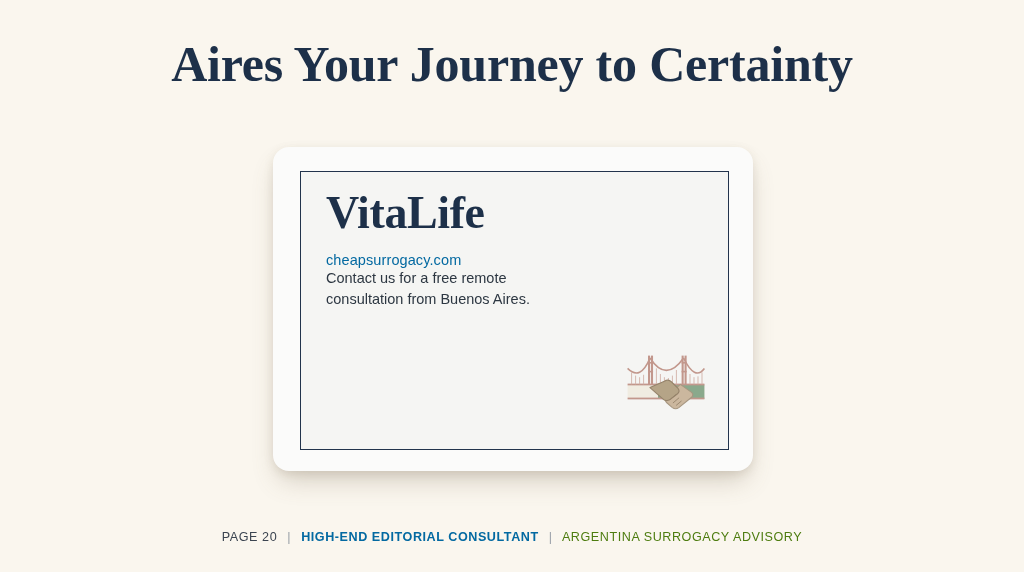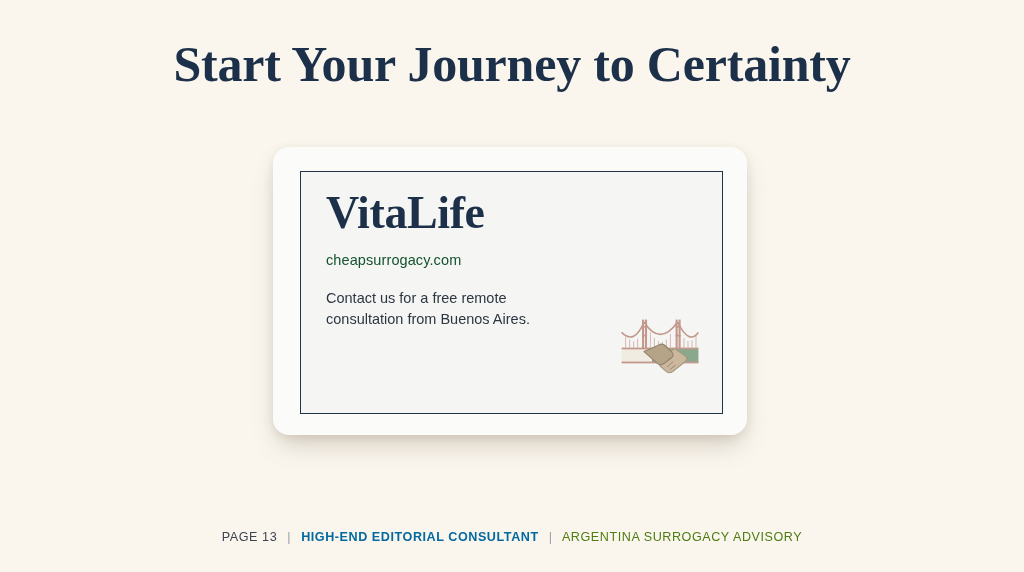--- a/index.html
+++ b/index.html
@@ -30,25 +30,26 @@
     line-height: 1.12;
     white-space: nowrap;
   }
 
   
   .card-outer {
     position: absolute;
     left: 273px;
     top: 147px;
     width: 474px;
-    height: 288px;
+    height: 324px;
     background: #fbfbfa;
     border-radius: 16px;
     box-shadow: 0 14px 26px -6px rgba(120, 104, 80, 0.30),
                 0 3px 10px rgba(120, 104, 80, 0.14);
+    padding-left: 6px;
   }
 
   .card-inner {
     position: absolute;
     left: 27px;
     top: 24px;
     right: 24px;
     bottom: 21px;
     border: 1.6px solid #22334c;
     background: #f5f5f3;
@@ -69,26 +70,25 @@
     font-size: 46px;
     line-height: 1.0;
     color: #1d3049;
     margin: 0;
     letter-spacing: -0.4px;
   }
 
   .brand-url {
     margin: 16px 0 0 0;
     font-size: 14.5px;
-    color: #14532d;
+    color: #0369a1;
     letter-spacing: 0.1px;
   }
 
   .card-body {
-    margin-top: 20px;
     font-size: 14.5px;
     line-height: 1.42;
     color: #2d3742;
     max-width: 260px;
   }
 
   .card-body p {
     margin: 0;
   }
 
@@ -126,21 +126,21 @@
     font-weight: bold;
     color: #0369a1;
   }
   .footer .muted {
     color: #4d7c0f;
   }
 </style>
 </head>
 <body>
 
-<div class="slide-title">Start Your Journey to Certainty</div>
+<div class="slide-title">Aires Your Journey to Certainty</div>
 
 <div class="card-outer">
   <div class="card-inner">
     <div class="card-content">
 
       <div class="brand-name">VitaLife</div>
 
       <div class="brand-url">cheapsurrogacy.com</div>
 
       <div class="card-body">
@@ -196,18 +196,18 @@
             <line x1="63" y1="70" x2="69" y2="65"></line>
           </g>
         </svg>
       </div>
 
     </div>
   </div>
 </div>
 
 <div class="footer">
-  <span>PAGE 13</span>
+  <span>PAGE 20</span>
   <span class="sep">|</span>
   <span class="strong">HIGH-END EDITORIAL CONSULTANT</span>
   <span class="sep">|</span>
   <span class="muted">ARGENTINA SURROGACY ADVISORY</span>
 </div>
 
 </body></html>

